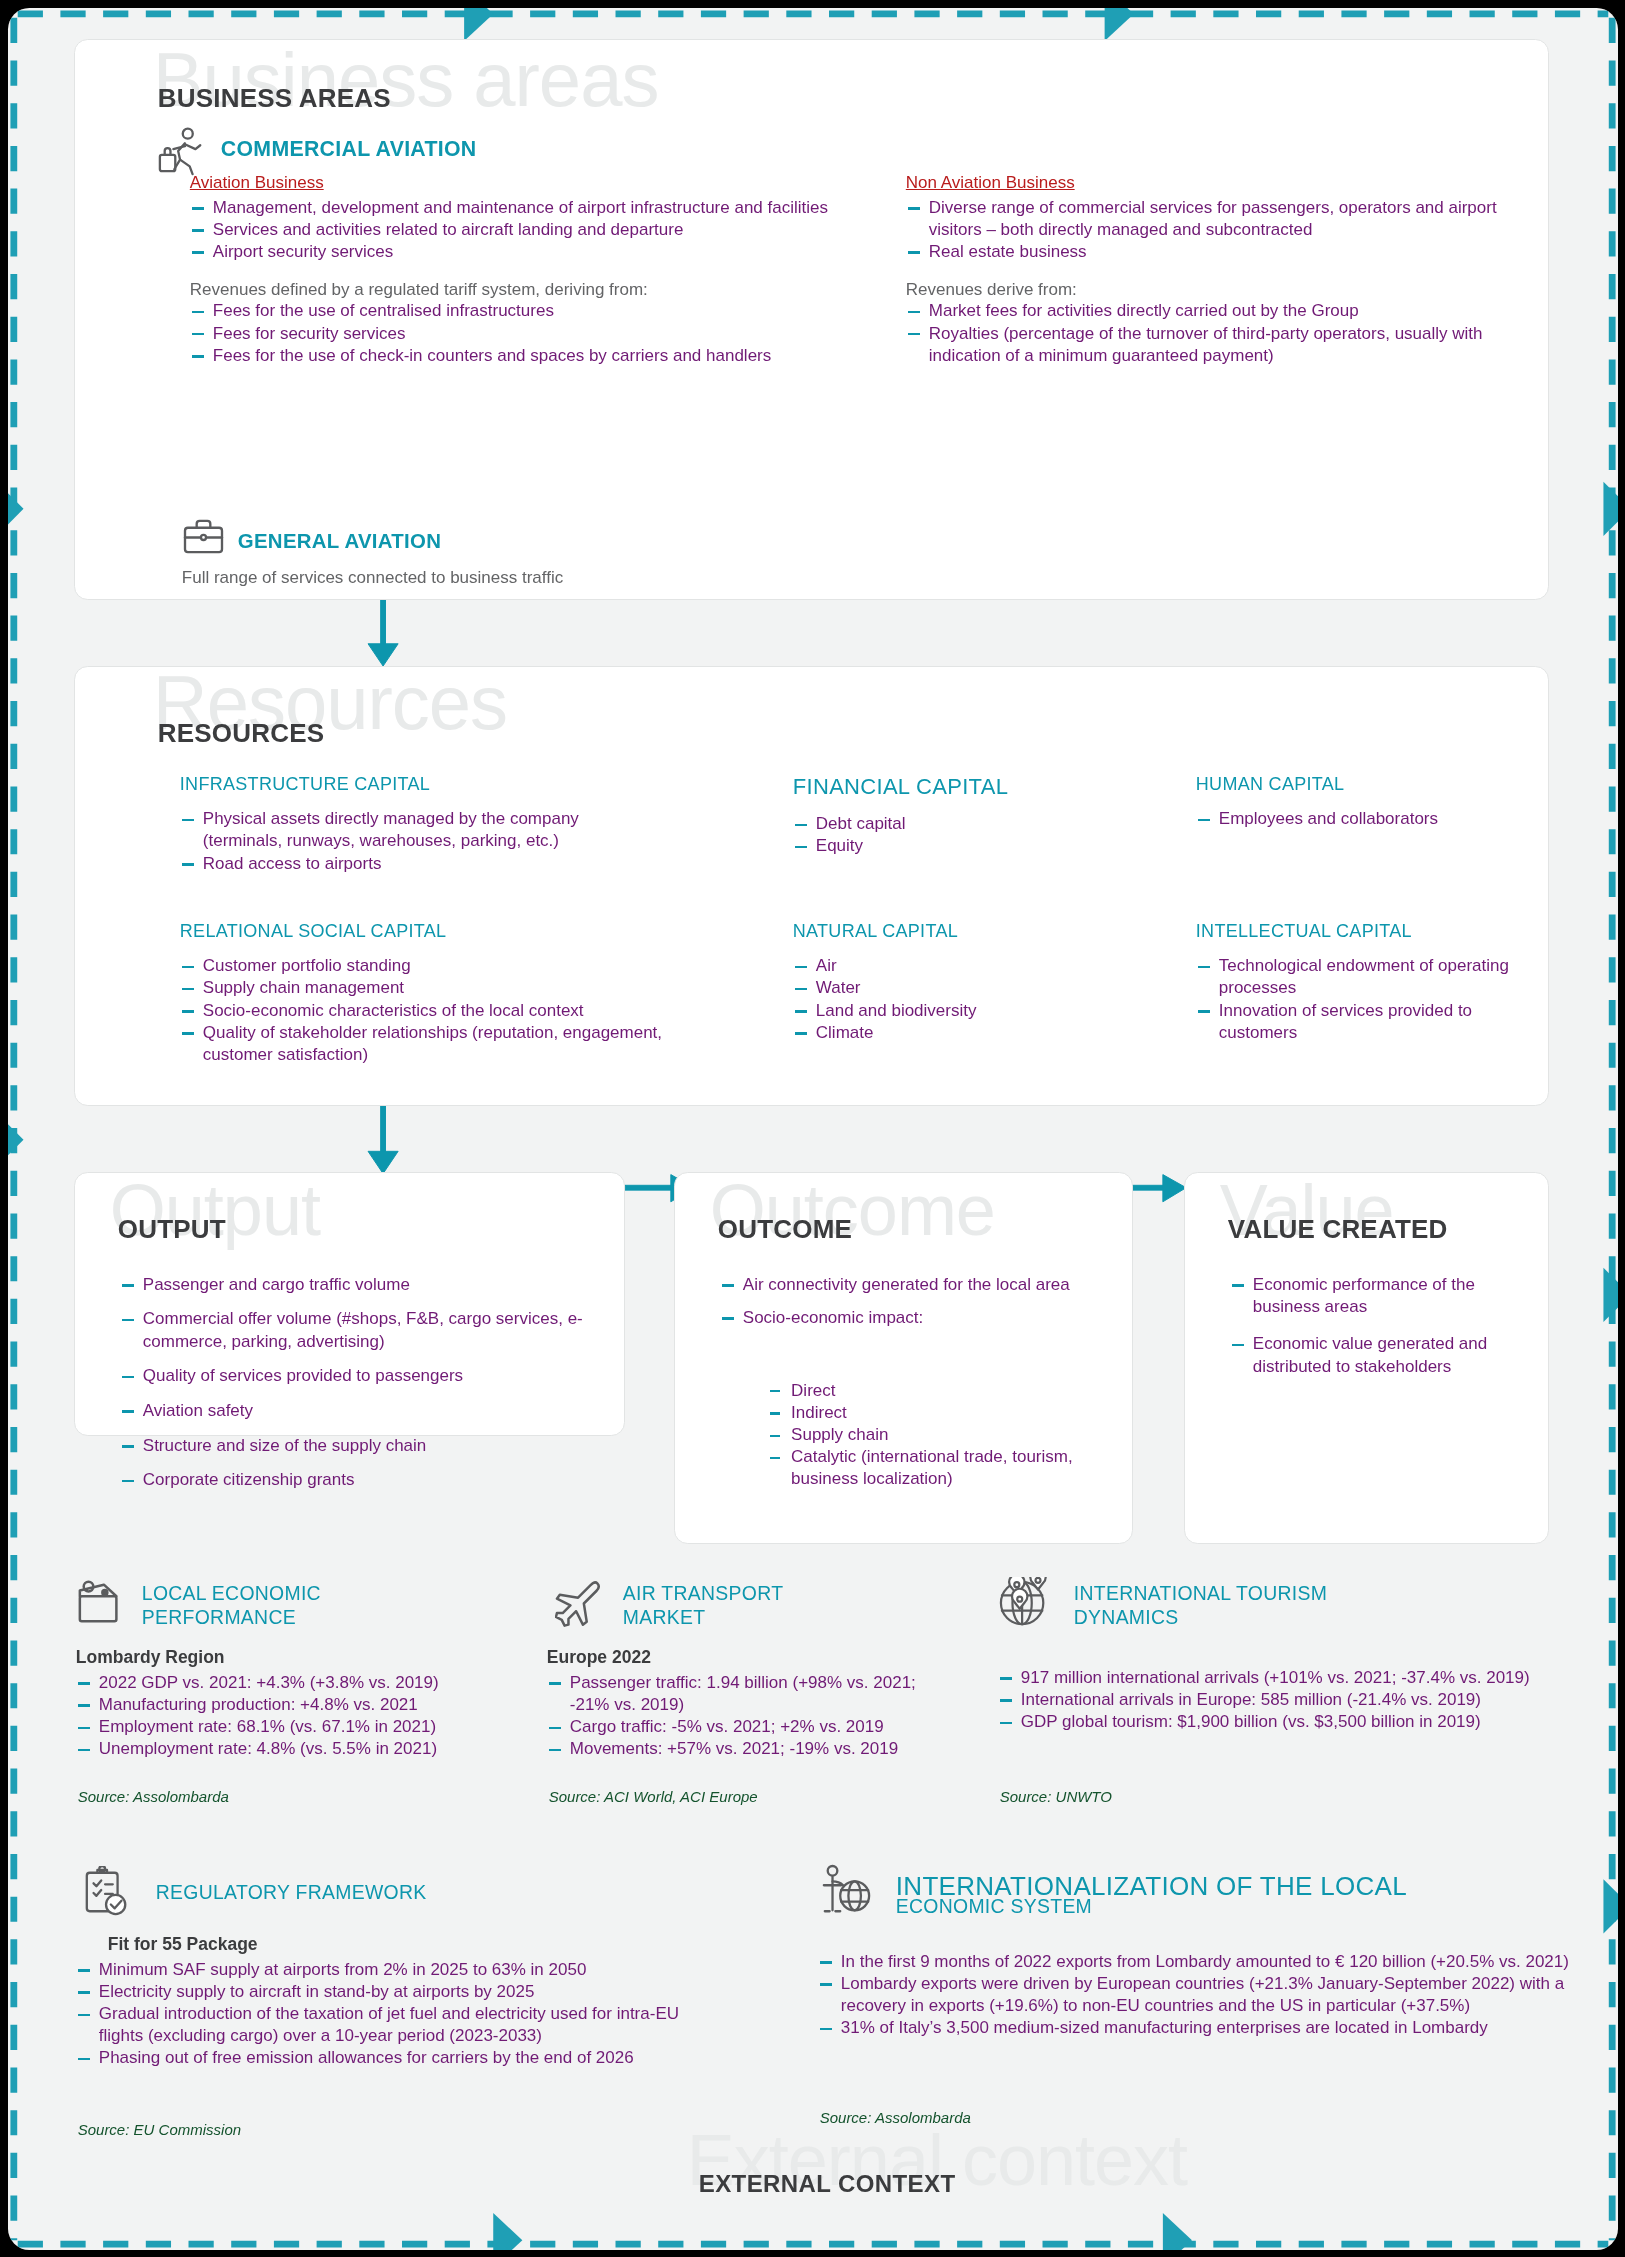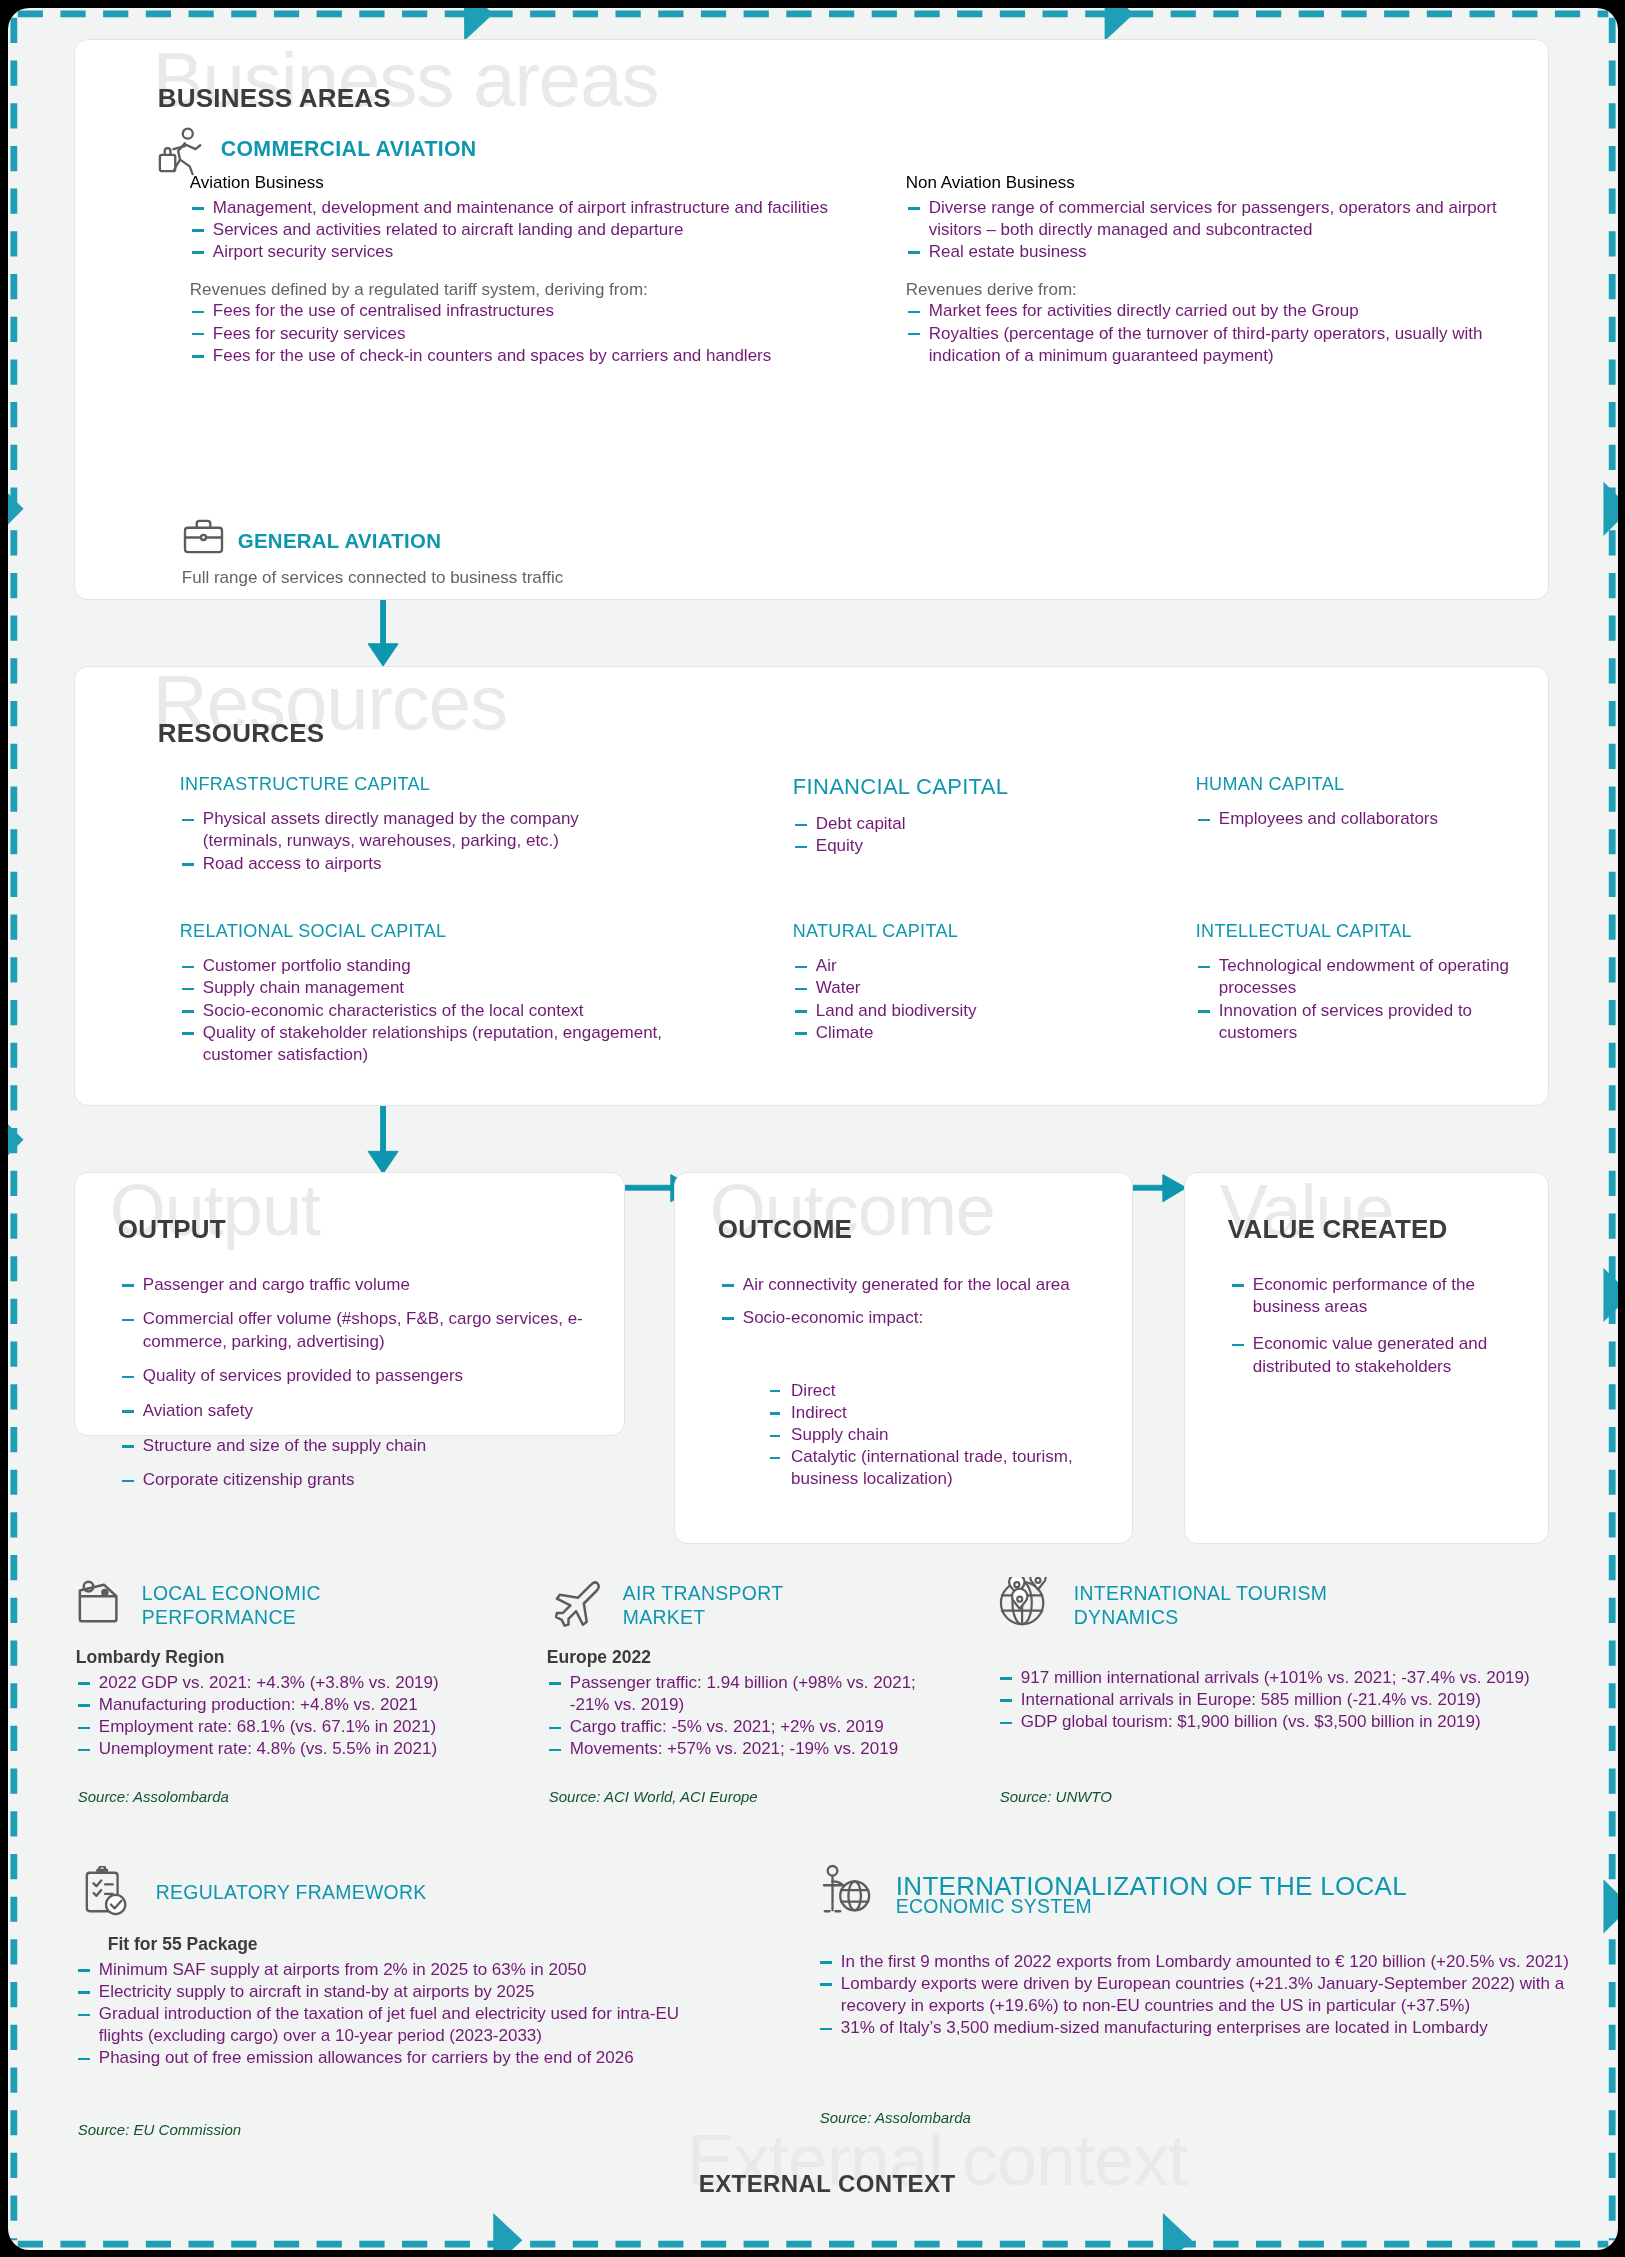--- a/index.html
+++ b/index.html
@@ -67,21 +67,21 @@
     width: 12.6px; height: 2.4px;
     background: #0d96ad;
   }
   ul.bl.sub > li { padding-left: 21.3px; }
   ul.bl.sub > li::before { width: 10.7px; height: 2.1px; left: 0; }
 
   .cap {
     color: #0d96ad;
     letter-spacing: 0.3px;
   }
-  .subhead-teal { color: #000000; }
+  .subhead-teal { color: #b91c1c; text-decoration: underline; }
   .lead { color: #636466; }
   .bold-dark { color: #3b3c3e; font-weight: bold; }
   .src { color: #14532d; font-style: italic; }
 
   
   .icn { position: absolute; display: block; }
 
   
   .ext-title {
     position: absolute;

